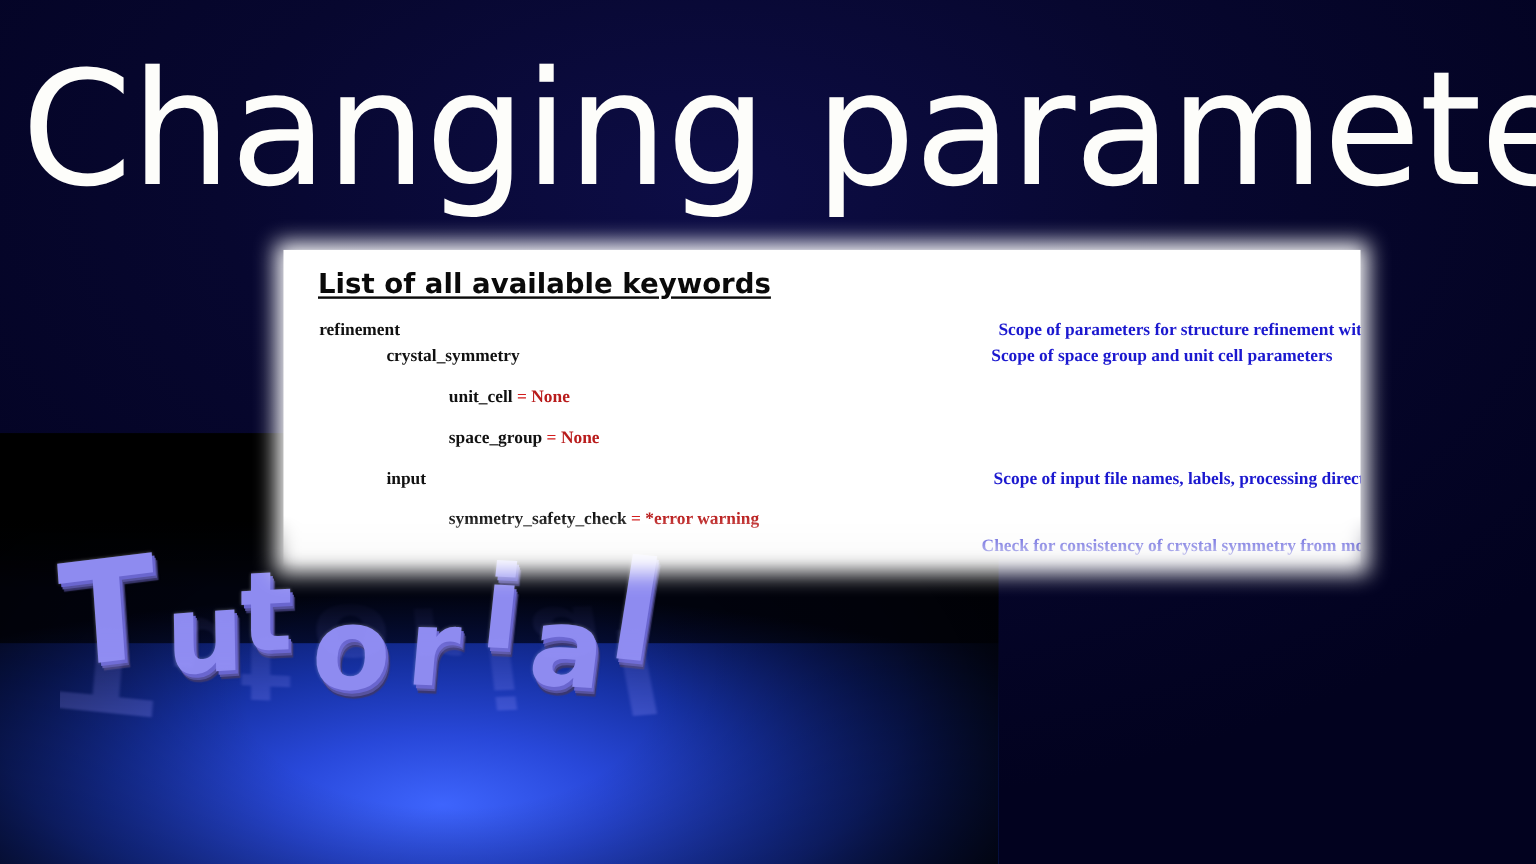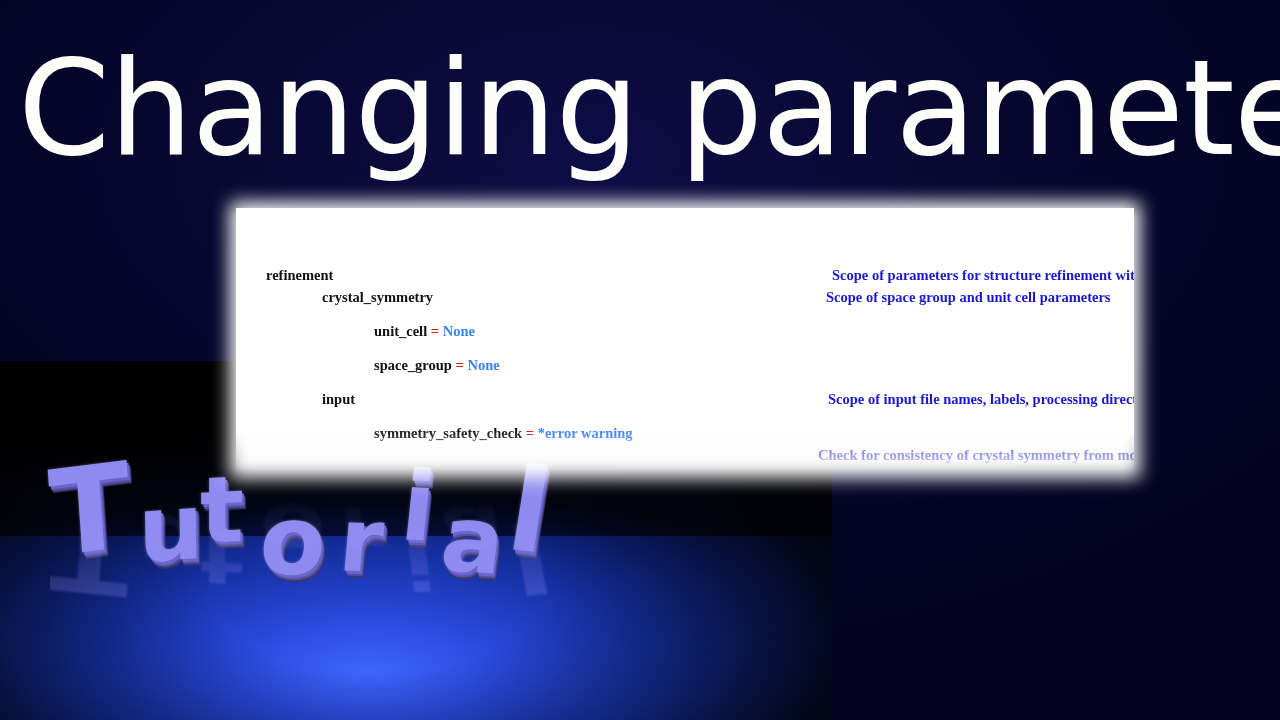--- a/index.html
+++ b/index.html
@@ -153,21 +153,21 @@
     font-weight: 700;
     line-height: 22px;
     white-space: pre;
   }
   .row { position: relative; height: 22px; }
   .row .kw {
     position: absolute;
     color: #111111;
   }
   .row .eq { color: #d21b1b; font-weight: 700; }
-  .row .val { color: #3b82f6; font-weight: 700; }
+  .row .val { color: #b91c1c; font-weight: 700; }
   .row .desc {
     position: absolute;
     color: #1b18cf;
     font-weight: 700;
   }
   .spacer { height: 12px; }
 </style>
 </head>
 <body>
 
@@ -199,17 +199,18 @@
         <span class="glyph" style="left: 392px; top: 42px; font-size: 92px; transform: rotate(4deg) skewX(-3deg);">a</span>
         <span class="glyph" style="left: 460px; top: -2px; font-size: 116px; transform: rotate(6deg) skewX(-3deg);">l</span>
       </div>
   </div>
 
   <div class="title">Changing parameters</div>
 
   <div class="panel-wrap">
     <div class="panel-glow"></div>
     <div class="panel">
+      <div class="panel-heading">List of all available keywords</div>
       <div class="code" id="code-block"><div class="row"><span class="kw" style="left: 30px;">refinement</span><span class="desc" style="left: 596px;">Scope of parameters for structure refinement with phenix.refine</span></div><div class="row"><span class="kw" style="left: 86px;">crystal_symmetry</span><span class="desc" style="left: 590px;">Scope of space group and unit cell parameters</span></div><div class="spacer"></div><div class="row"><span class="kw" style="left: 138px;">unit_cell<span class="eq"> = </span><span class="val">None</span></span></div><div class="spacer"></div><div class="row"><span class="kw" style="left: 138px;">space_group<span class="eq"> = </span><span class="val">None</span></span></div><div class="spacer"></div><div class="row"><span class="kw" style="left: 86px;">input</span><span class="desc" style="left: 592px;">Scope of input file names, labels, processing directions</span></div><div class="spacer"></div><div class="row"><span class="kw" style="left: 138px;">symmetry_safety_check<span class="eq"> = </span><span class="val">*error warning</span></span></div><div class="row"><span class="desc" style="left: 582px;">Check for consistency of crystal symmetry from model and data files</span></div><div class="spacer"></div></div>
     </div>
   </div>
 
 </div>
 
 </body></html>

